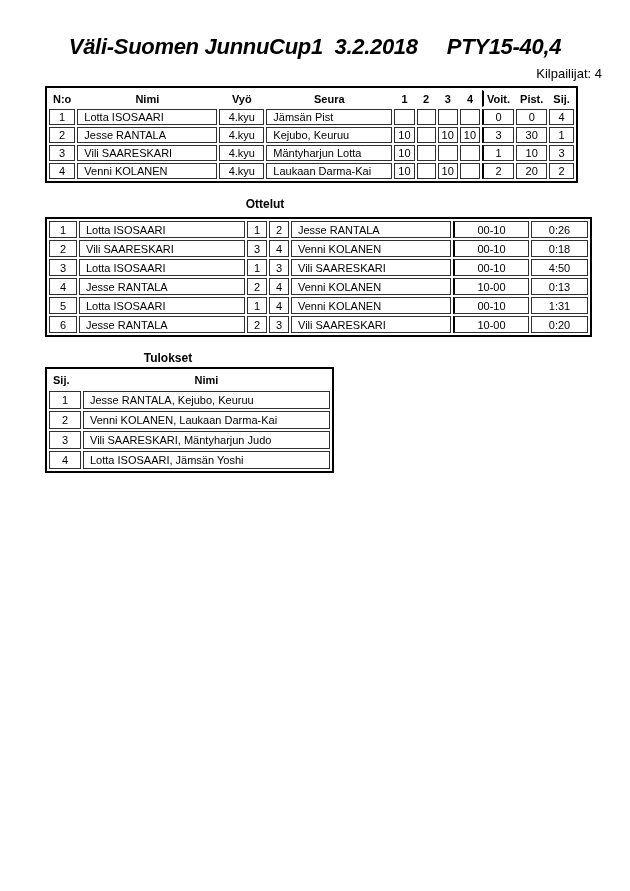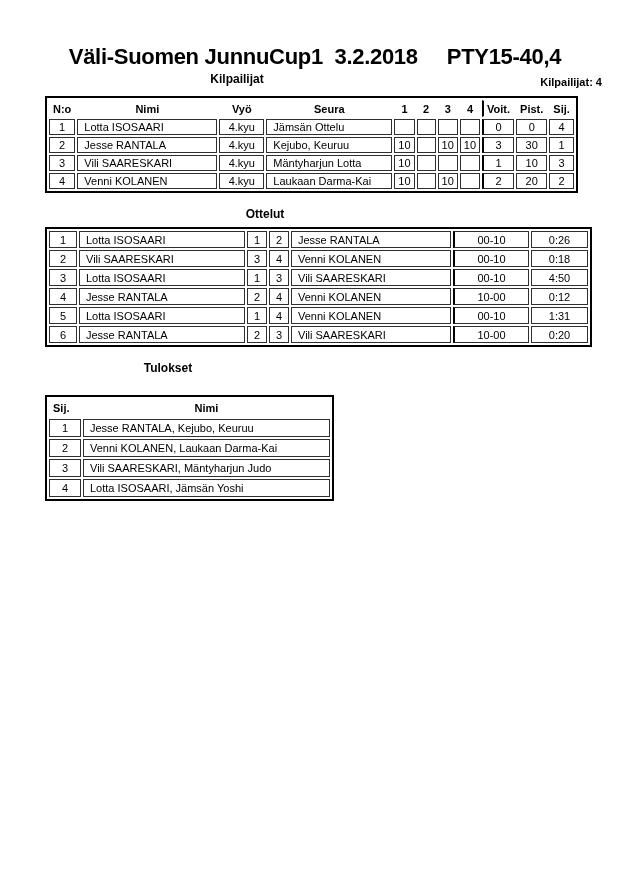--- a/index.html
+++ b/index.html
@@ -1,29 +1,29 @@
 <!DOCTYPE html>
 <html><head>
 <meta charset="utf-8">
 <style>
   html, body { margin:0; padding:0; }
   body {
     width:630px; height:891px; background:#ffffff; color:#000;
     font-family:"Liberation Sans", sans-serif; position:relative; overflow:hidden;
   }
   .title {
-    padding-top:44px; margin:0; text-align:center;
-    font-size:22px; font-weight:bold; white-space:pre; letter-spacing:-0.3px;
+    padding-top:34px; margin:0; text-align:center;
+    font-size:22px; font-weight:bold; white-space:pre; letter-spacing:-0.3px;font-style:italic;
   }
   .subrow { position:relative; height:24px; margin-top:2px; }
   .section-title { font-weight:bold; font-size:12px; }
   .kilp-wrap   { width:474px; text-align:center; }
   .ott-wrap    { width:530px; text-align:center; margin-top:14px; margin-bottom:6px; }
-  .tul-wrap    { width:336px; text-align:center; margin-top:14px; margin-bottom:20px; }
-  .kilp-count  { position:absolute; right:28px; top:4px; font-size:11px; font-weight:bold;text-align:center; }
+  .tul-wrap    { width:336px; text-align:center; margin-top:14px; margin-bottom:2px; }
+  .kilp-count  { position:absolute; right:28px; top:4px; font-size:13px; font-weight:normal;text-align:center; }
 
   table {
     border-collapse:separate; border-spacing:2px; table-layout:fixed;
     border:2px solid #000; margin-left:45px; background:#fff;
   }
   td, th {
     box-sizing:border-box; font-size:11px; vertical-align:middle;
     padding:0 3px; overflow:hidden; white-space:nowrap;
   }
   td { border:1px solid #2f2f2f; }
@@ -36,21 +36,20 @@
   .bL2  { border-left:2px solid #000 !important; }
   .bL1h { border-left:1px solid #2f2f2f !important; }
   .name { padding-left:6px; }
 </style>
 </head>
 <body>
 
 <h1 class="title">Väli-Suomen JunnuCup1  3.2.2018     PTY15-40,4</h1>
 
 <div class="subrow">
-  <div class="kilp-wrap section-title">Kilpailijat</div>
   <div class="kilp-count">Kilpailijat: 4</div>
 </div>
 
 <table class="t1">
   <colgroup>
     <col style="width:24px">
       <col style="width:140px">
       <col style="width:45px">
       <col style="width:126px">
     <col style="width:19px">
@@ -72,21 +71,21 @@
     <th class="c">3</th>
     <th class="c">4</th>
     <th class="c bL2">Voit.</th>
     <th class="c">Pist.</th>
     <th class="c">Sij.</th>
   </tr>
   <tr>
     <td class="c">1</td>
     <td class="l name">Lotta ISOSAARI</td>
     <td class="c">4.kyu</td>
-    <td class="l name">Jämsän Ottelu</td>
+    <td class="l name">Jämsän Pist</td>
     <td class="c"></td>
     <td class="c"></td>
     <td class="c"></td>
     <td class="c"></td>
     <td class="c bL2">0</td>
     <td class="c">0</td>
     <td class="c">4</td>
   </tr>
   <tr>
     <td class="c">2</td>
@@ -170,21 +169,21 @@
     <td class="c bL2">00-10</td>
     <td class="c">4:50</td>
   </tr>
   <tr>
     <td class="c">4</td>
     <td class="l name">Jesse RANTALA</td>
     <td class="c">2</td>
     <td class="c">4</td>
     <td class="l name">Venni KOLANEN</td>
     <td class="c bL2">10-00</td>
-    <td class="c">0:12</td>
+    <td class="c">0:13</td>
   </tr>
   <tr>
     <td class="c">5</td>
     <td class="l name">Lotta ISOSAARI</td>
     <td class="c">1</td>
     <td class="c">4</td>
     <td class="l name">Venni KOLANEN</td>
     <td class="c bL2">00-10</td>
     <td class="c">1:31</td>
   </tr>

